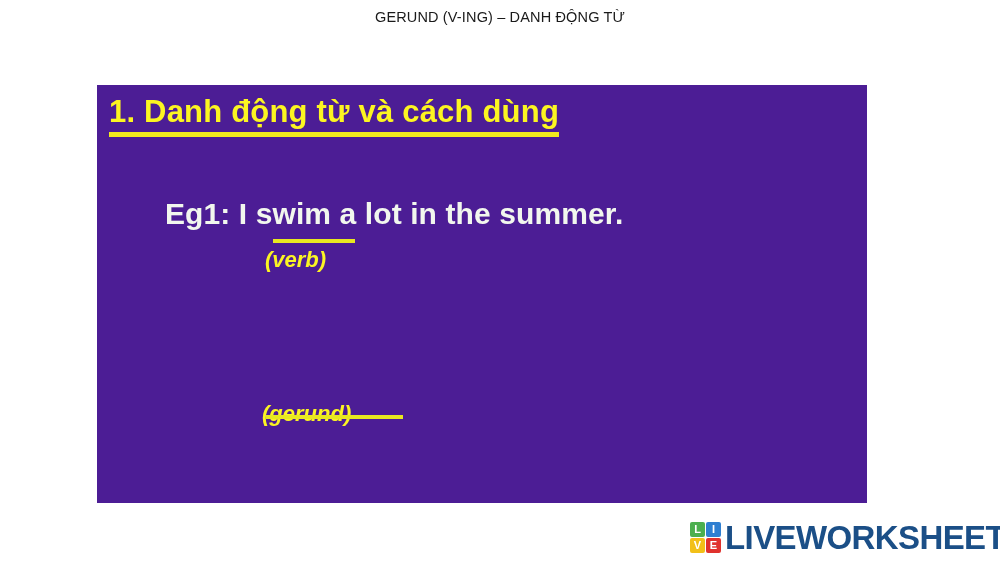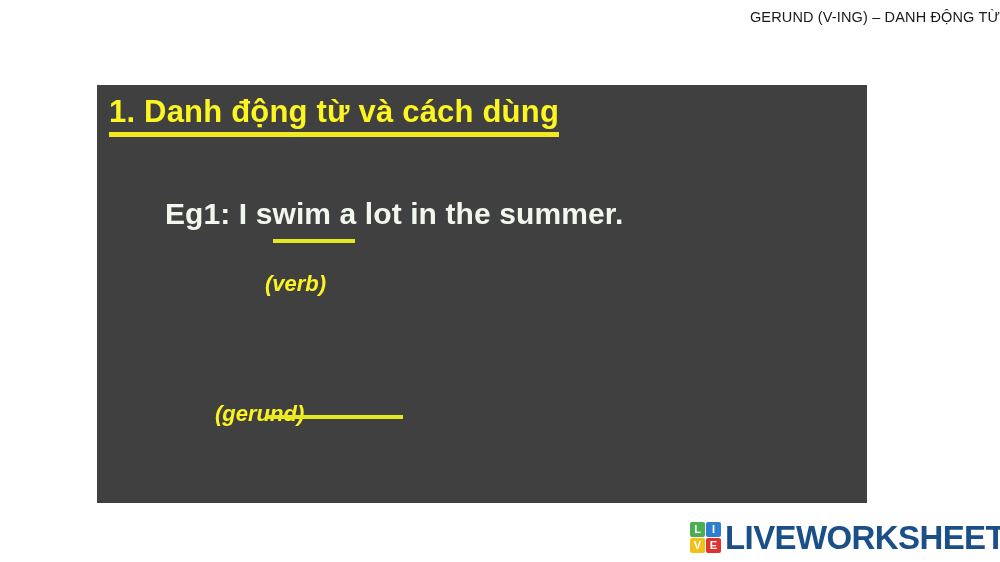--- a/index.html
+++ b/index.html
@@ -17,39 +17,39 @@
 
   
   .page-header {
     position: absolute;
     top: 0;
     left: 0;
     width: 1000px;
     height: 33px;
     display: flex;
     align-items: center;
-    justify-content: flex-end;
+    justify-content: center;
   }
   .page-header-title {
     font-family: "Liberation Sans", sans-serif;
     font-size: 14.5px;
     font-weight: 400;
     color: #1a1a1a;
     letter-spacing: 0.15px;
     white-space: nowrap;
   }
 
   
   .slide {
     position: absolute;
     left: 97px;
     top: 85px;
     width: 770px;
     height: 418px;
-    background: #404040;
+    background: #4c1d95;
     overflow: hidden;
   }
 
   
   .slide-heading-wrap {
     position: absolute;
     left: 12px;
     top: 11px;
   }
   .slide-heading {
@@ -92,25 +92,25 @@
     font-size: 22px;
     font-weight: bold;
     font-style: italic;
     color: #FBF423;
     white-space: nowrap;
   }
 
   
   #example-1 { top: 112px; }
   #example-1 .word-underline { left: 108px; top: 42px; width: 82px; }
-  #example-1 .example-tag { display: block; margin-left: 100px; margin-top: 40px; }
+  #example-1 .example-tag { display: block; margin-left: 100px; margin-top: 16px; }
 
   #example-2 { top: 288px; }
   #example-2 .word-underline { left: 101px; top: 42px; width: 137px; }
-  #example-2 .example-tag { display: block; margin-left: 50px; margin-top: 28px; font-style: italic; }
+  #example-2 .example-tag { display: block; margin-left: 97px; margin-top: 28px; font-style: italic; }
 
   
   .logo {
     position: absolute;
     left: 690px;
     top: 521px;
     display: flex;
     align-items: center;
   }
   .logo-tiles {

